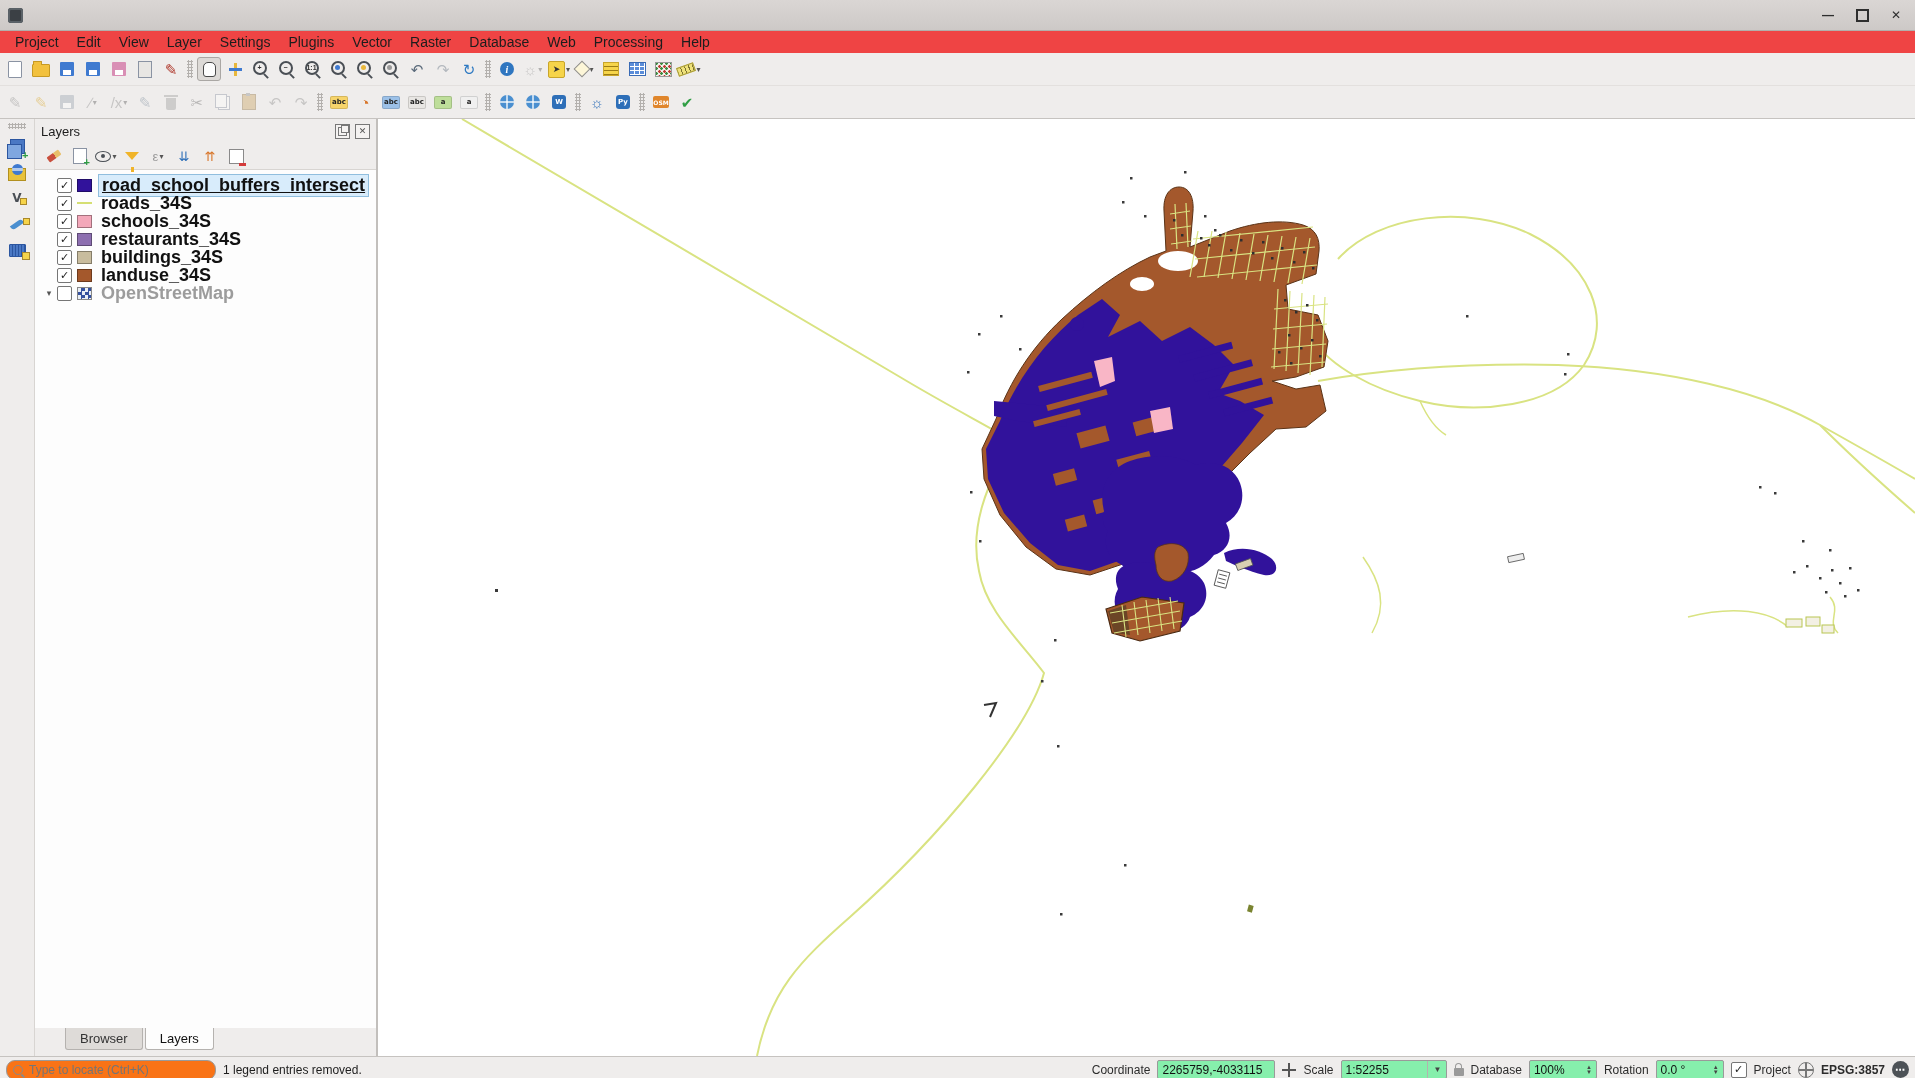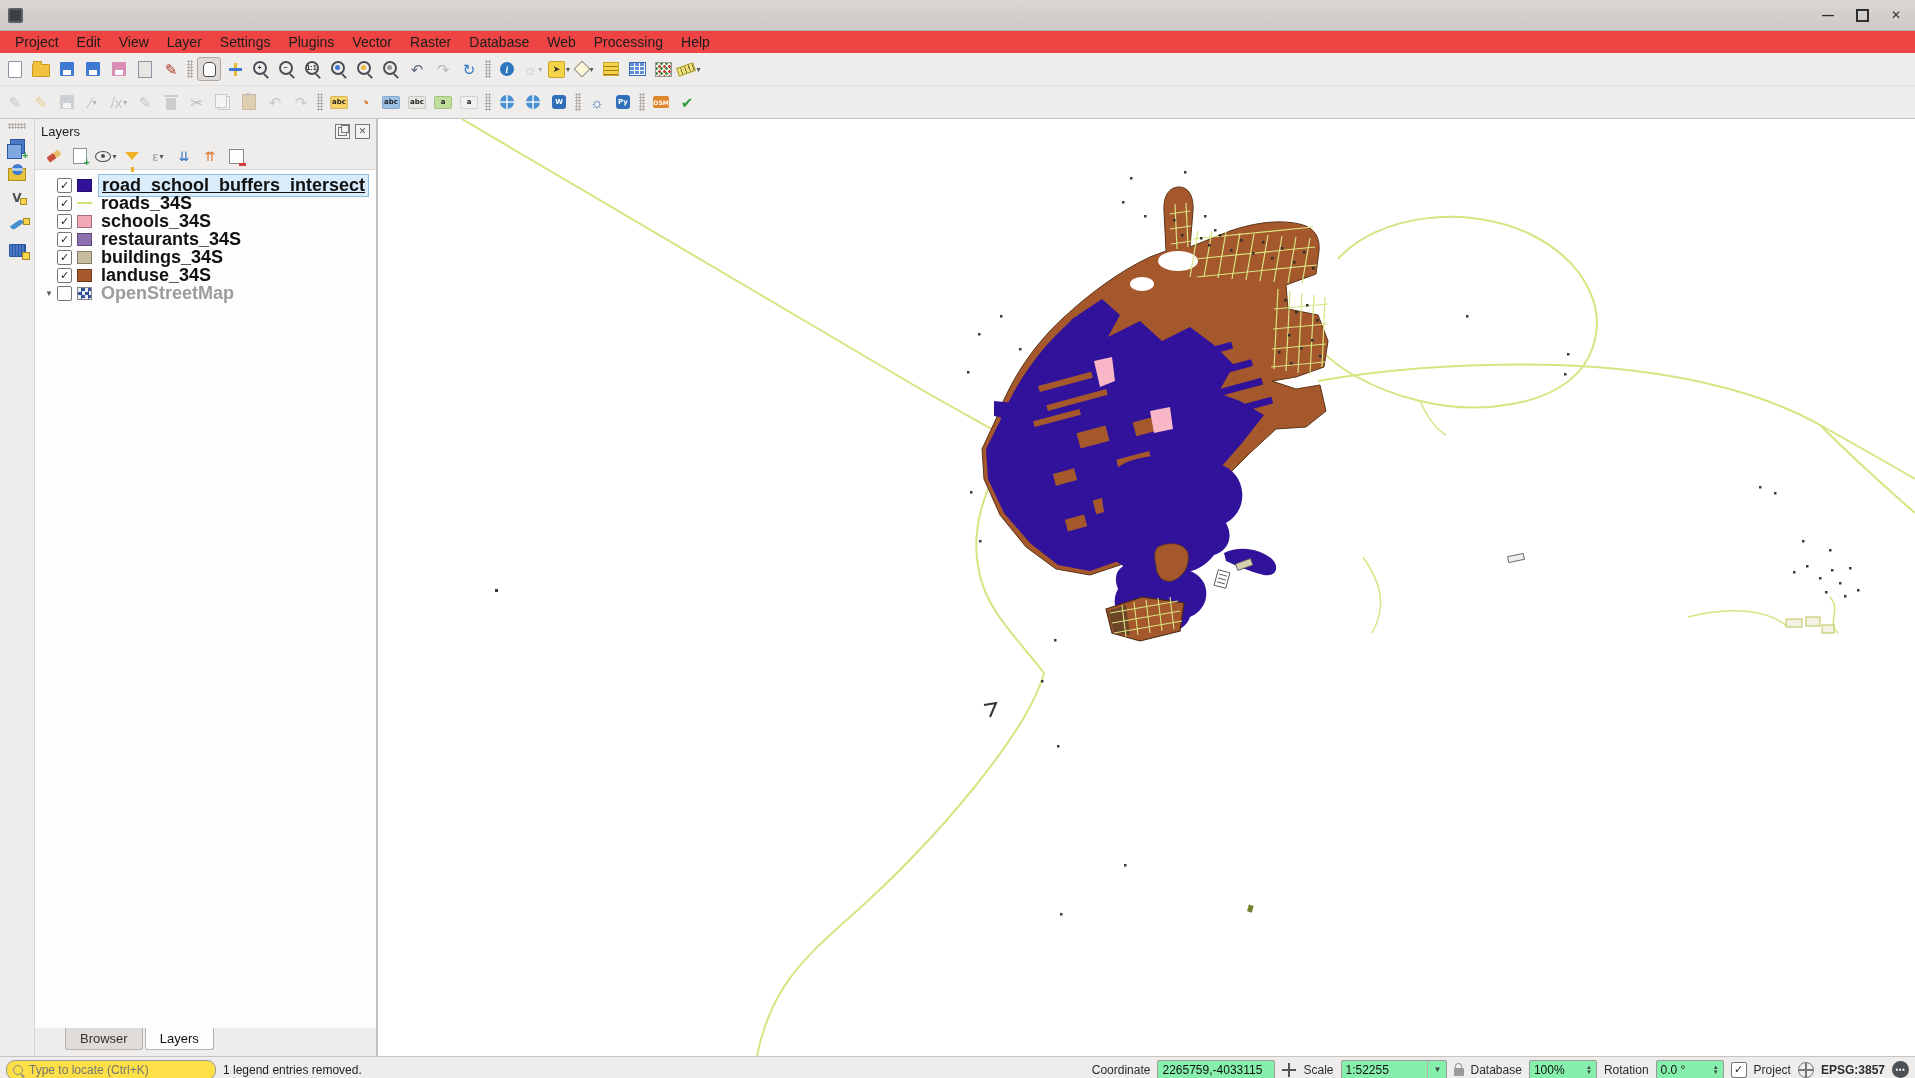--- a/index.html
+++ b/index.html
@@ -136,21 +136,21 @@
   .lrow.dim .lbl{color:#9c9c9c;text-align:center;}
   .panel-tabs{height:28px;display:flex;align-items:flex-start;padding-left:30px;gap:2px;background:#efedec;}
   .tab{padding:3px 14px;font-size:13px;border:1px solid #b5b2af;border-top:none;background:#dedbd8;color:#333;
        border-radius:0 0 3px 3px;}
   .tab.active{background:#fdfdfd;color:#111;}
   .canvas{flex:1;background:#fff;position:relative;}
   .canvas svg{display:block;}
   
   .statusbar{height:25px;background:#efedec;border-top:1px solid #c6c3c0;display:flex;align-items:center;
              padding:0 6px;font-size:12px;color:#2c2c2c;gap:6px;}
-  .locate{width:196px;height:18px;background:#fde047;border:1px solid #9a9a9a;border-radius:9px;
+  .locate{width:196px;height:18px;background:#f97316;border:1px solid #9a9a9a;border-radius:9px;
           display:flex;align-items:center;padding:0 6px;gap:4px;}
   .locate input{border:none;outline:none;flex:1;font-size:12px;color:#333;background:transparent;
                 font-family:"Liberation Sans",sans-serif;}
   .mini-mag{width:8px;height:8px;border:1.5px solid #8a8a8a;border-radius:50%;position:relative;flex:none;}
   .mini-mag::after{content:"";position:absolute;right:-3px;bottom:-3px;width:4px;height:1.5px;background:#8a8a8a;transform:rotate(45deg);}
   .sb-msg{color:#1d1d1d;margin-left:1px;}
   .sb-right{margin-left:auto;display:flex;align-items:center;gap:7px;}
   .sb-box{height:17px;background:#86efac;border:1px solid #9a9a9a;border-radius:2px;display:flex;
           align-items:center;padding:0 4px;font-size:12px;color:#111;}
   .sb-spin{display:flex;flex-direction:column;justify-content:center;margin-left:4px;font-size:6px;color:#444;line-height:.8;}

